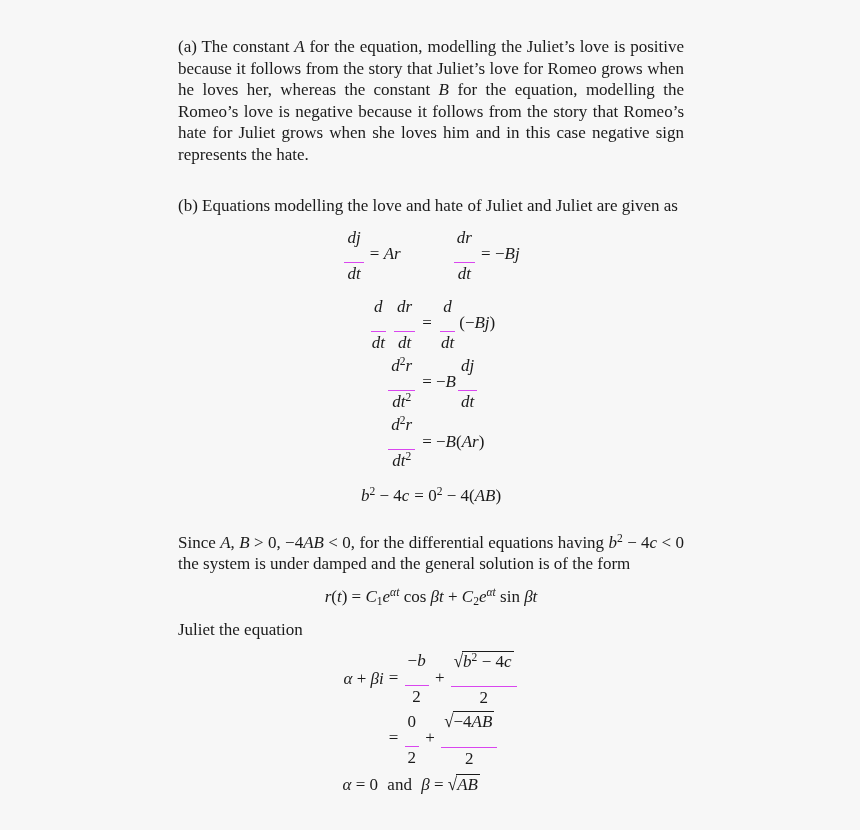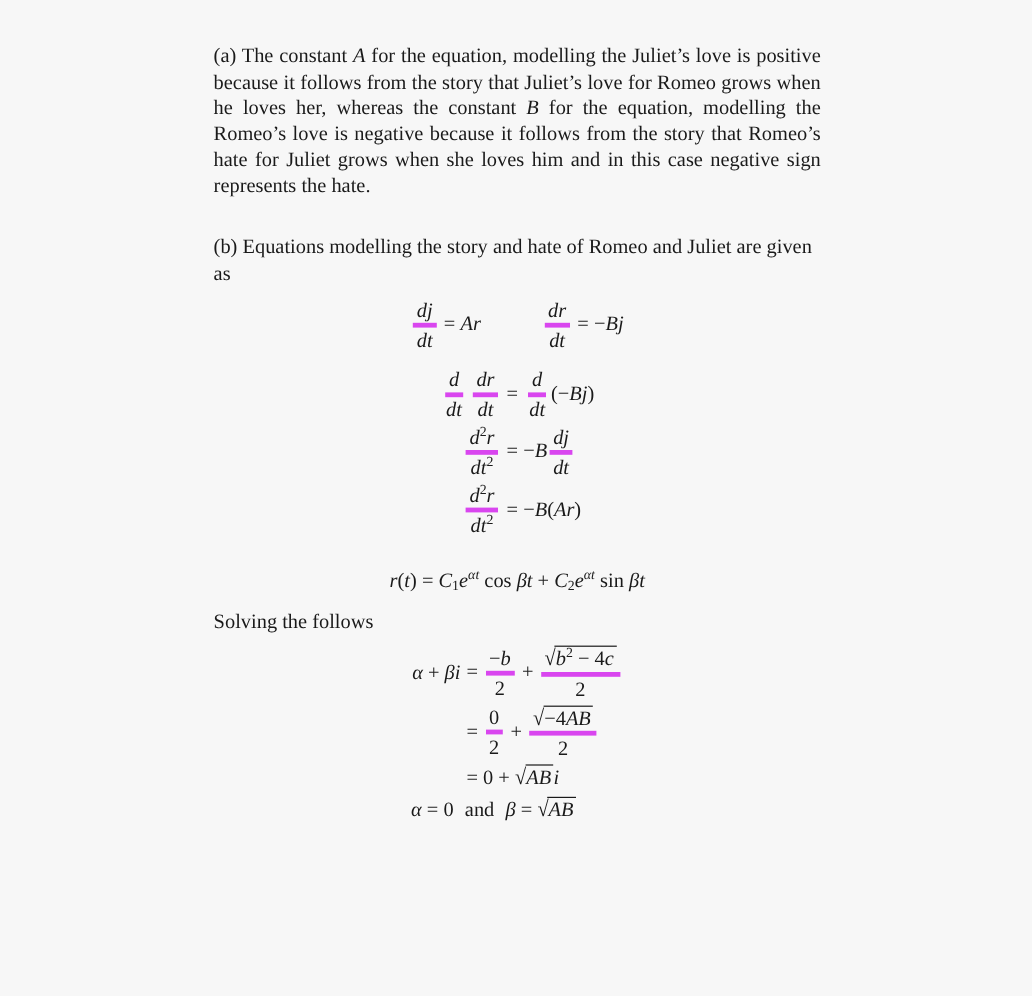--- a/index.html
+++ b/index.html
@@ -38,38 +38,38 @@
 
   
   .frac {
     display: inline-flex;
     flex-direction: column;
     align-items: center;
     vertical-align: middle;
     text-align: center;
     margin: 0 2px;
   }
-  .frac .num { display: block; padding: 0 3px 1px 3px; border-bottom: 4px solid #d946ef; line-height: 1.12; }
+  .frac .num { display: block; padding: 0 3px 15px 3px; border-bottom: 1px solid #d946ef; line-height: 1.12; }
   .frac .den { display: block; padding: 1px 3px 0 3px; line-height: 1.12; }
 
   
   .sqrt { display: inline; white-space: nowrap; }
   .sqrt .rad { display: inline-block; font-style: normal; transform: scaleY(1.08); margin-right: -1px; }
   .sqrt .bar { display: inline-block; border-top: 1px solid #1a1a1a; padding: 0 2px 0 1px; line-height: 1.15; }
 
   .spacer { display: inline-block; }
 </style>
 </head>
 <body>
 
 <div class="page">
 
   <p class="para justify">(a) The constant <span class="mi">A</span> for the equation, modelling the Juliet’s love is positive because it follows from the story that Juliet’s love for Romeo grows when he loves her, whereas the constant <span class="mi">B</span> for the equation, modelling the Romeo’s love is negative because it follows from the story that Romeo’s hate for Juliet grows when she loves him and in this case negative sign represents the hate.</p>
 
-  <p class="para" style="margin-top:30px">(b) Equations modelling the story and hate of Romeo and Juliet are given as</p>
+  <p class="para" style="margin-top:30px">(b) Equations modelling the love and hate of Juliet and Juliet are given as</p>
 
   <div class="displaymath"><span class="frac">
         <span class="num"><span class="mi">dj</span></span>
         <span class="den"><span class="mi">dt</span></span>
       </span> = <span class="mi">Ar</span><span class="spacer" style="width: 3em;"></span><span class="frac">
         <span class="num"><span class="mi">dr</span></span>
         <span class="den"><span class="mi">dt</span></span>
       </span> = −<span class="mi">Bj</span></div>
 
 
@@ -104,27 +104,32 @@
               <span class="den"><span class="mi">dt</span><sup>2</sup></span>
             </span></span>
         <span class="rhs">= −<span class="mi">B</span>(<span class="mi">Ar</span>)</span>
       </div>
     </div>
   </div>
 
 
   <div class="align-wrap">
     <div class="atable">
+      <div class="arow">
+        <span class="lhs"><span class="mi">b</span><sup>2</sup> − 4<span class="mi">c</span></span>
+        <span class="rhs">= 0<sup>2</sup> − 4(<span class="mi">AB</span>)</span>
+      </div>
     </div>
   </div>
 
+  <p class="para justify" style="margin-top:24px">Since <span class="mi">A</span>, <span class="mi">B</span> &gt; 0, −4<span class="mi">AB</span> &lt; 0, for the differential equations having <span class="mi">b</span><sup>2</sup> − 4<span class="mi">c</span> &lt; 0 the system is under damped and the general solution is of the form</p>
 
   <div class="displaymath"><span class="mi">r</span>(<span class="mi">t</span>) = <span class="mi">C</span><sub>1</sub><span class="mi">e</span><sup><span class="mi">αt</span></sup> cos <span class="mi">βt</span> + <span class="mi">C</span><sub>2</sub><span class="mi">e</span><sup><span class="mi">αt</span></sup> sin <span class="mi">βt</span></div>
 
-  <p class="para">Solving the follows</p>
+  <p class="para">Juliet the equation</p>
 
   <div class="align-wrap">
     <div class="atable">
       <div class="arow">
         <span class="lhs"><span class="mi">α</span> + <span class="mi">βi</span></span>
         <span class="rhs">= <span class="frac">
               <span class="num">−<span class="mi">b</span></span>
               <span class="den">2</span>
             </span> + <span class="frac">
               <span class="num"><span class="sqrt"><span class="rad">√</span><span class="bar"><span class="mi">b</span><sup>2</sup> − 4<span class="mi">c</span></span></span></span>
@@ -134,21 +139,17 @@
       <div class="arow">
         <span class="lhs"></span>
         <span class="rhs">= <span class="frac">
               <span class="num">0</span>
               <span class="den">2</span>
             </span> + <span class="frac">
               <span class="num"><span class="sqrt"><span class="rad">√</span><span class="bar">−4<span class="mi">AB</span></span></span></span>
               <span class="den">2</span>
             </span></span>
       </div>
-      <div class="arow">
-        <span class="lhs"></span>
-        <span class="rhs">= 0 + <span class="sqrt"><span class="rad">√</span><span class="bar"><span class="mi">AB</span></span></span><span class="mi">i</span></span>
-      </div>
     </div>
     <div class="afull"><span class="mi">α</span> = 0<span class="spacer" style="width: 0.55em;"></span>and<span class="spacer" style="width: 0.55em;"></span><span class="mi">β</span> = <span class="sqrt"><span class="rad">√</span><span class="bar"><span class="mi">AB</span></span></span></div>
   </div>
 
 </div>
 
 </body></html>

